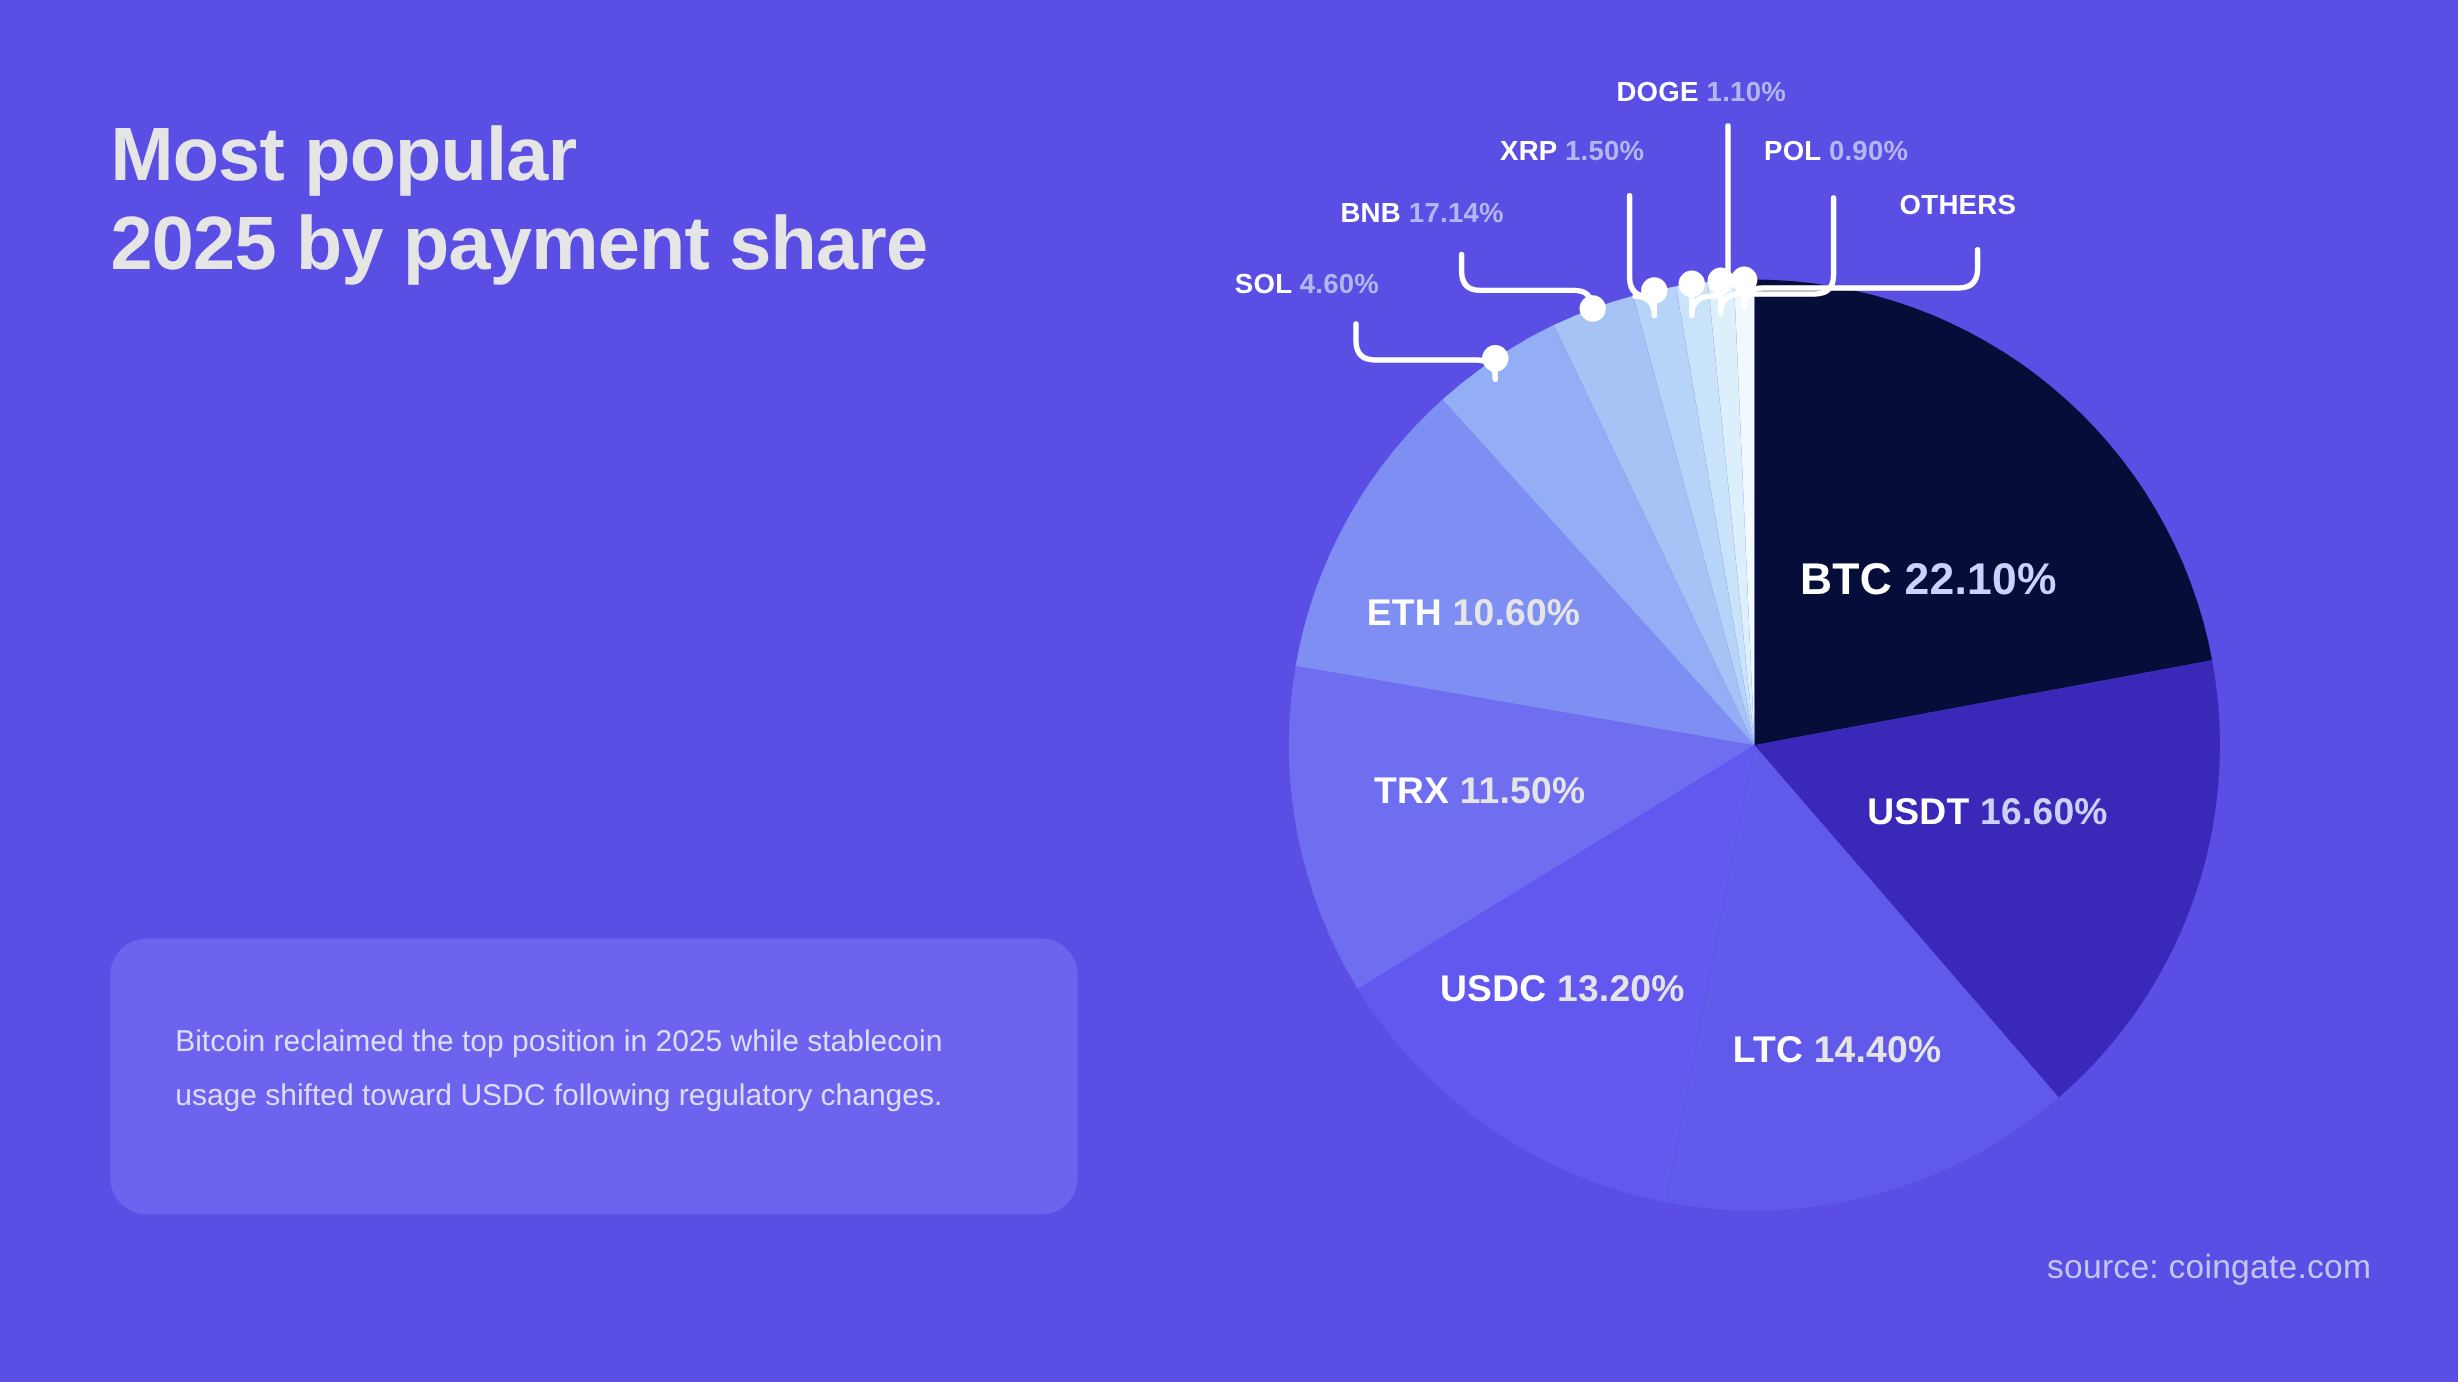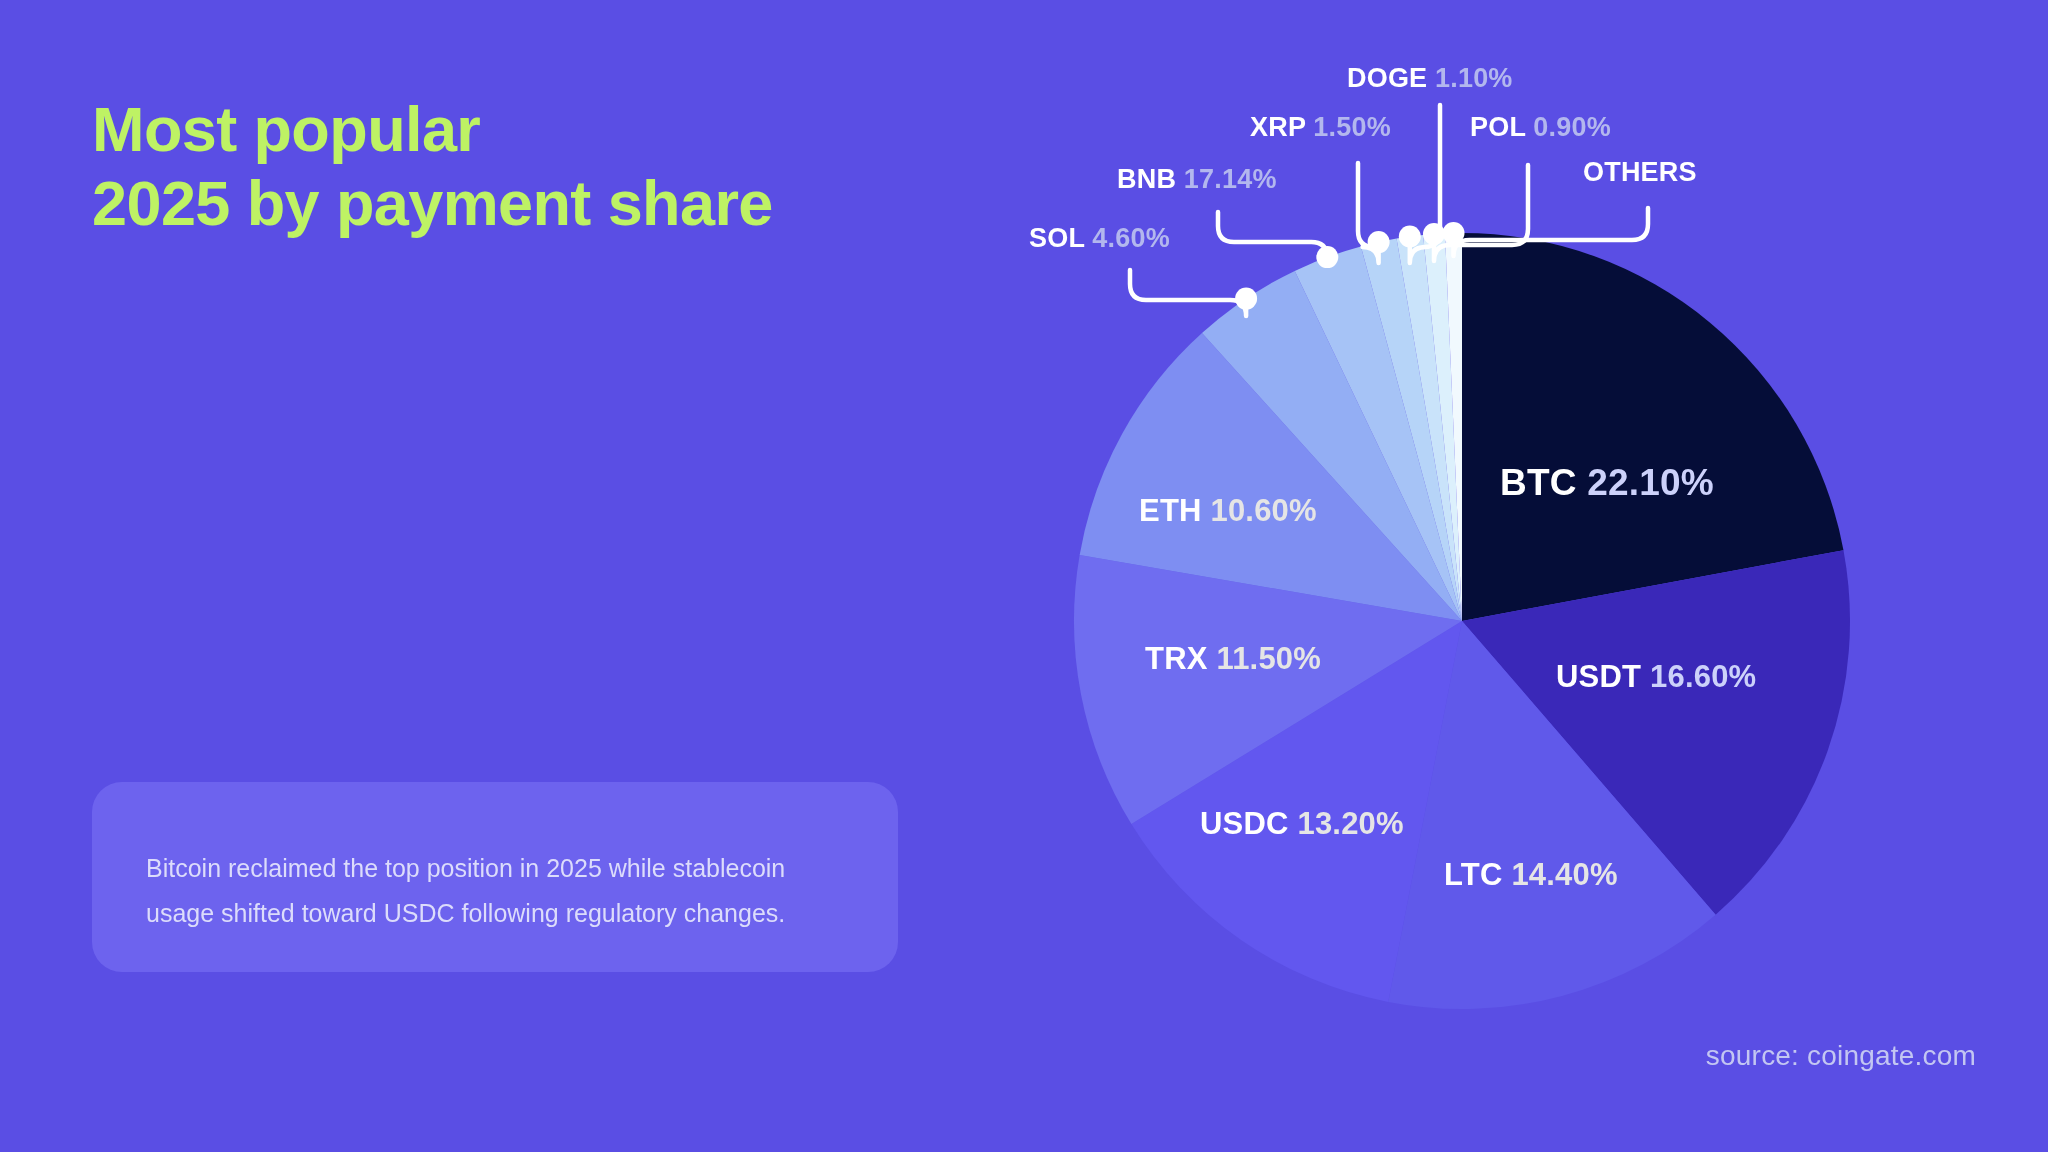--- a/index.html
+++ b/index.html
@@ -7,41 +7,41 @@
     width:2048px;height:1152px;
     background:#5a4ee4;
     font-family:"Liberation Sans","DejaVu Sans",sans-serif;
     overflow:hidden;position:relative;
   }
   #stage{position:absolute;inset:0;width:2048px;height:1152px;}
 
   
   .left-col{position:absolute;left:92px;top:92px;width:880px;}
   .headline{
-    color:#bef264;font-size:63px;line-height:1.18;font-weight:700;
+    color:#e5e5e5;font-size:63px;line-height:1.18;font-weight:700;
     letter-spacing:-0.6px;margin:0;
   }
   .headline .hl-line{display:block;}
 
   .note-card{
-    position:absolute;left:92px;top:782px;width:806px;height:190px;
+    position:absolute;left:92px;top:782px;width:806px;height:230px;
     background:#6d63ee;border-radius:30px;box-sizing:border-box;
     padding:64px 54px 0 54px;
   }
   .note-text{
     margin:0;color:#dcdcfb;font-size:25px;line-height:1.78;font-weight:400;
   }
 
   
   .chart-wrap{position:absolute;left:0;top:0;width:2048px;height:1152px;
     pointer-events:none;}
   .chart-svg{position:absolute;left:0;top:0;}
 
   
-  .lbl{position:absolute;white-space:nowrap;font-size:27px;font-weight:700;
+  .lbl{position:absolute;white-space:nowrap;font-size:23px;font-weight:700;
     letter-spacing:.2px;}
   .lbl .tk{color:#ffffff;}
   .lbl .pc{color:#b3b7ee;font-weight:700;}
   .lbl.inside .pc{color:#ccd1fa;}
   .lbl.big{font-size:37px;margin-top:47px;}
   .lbl.big .pc{color:#ccd1fa;}
   .lbl.mid{font-size:31px;}
   .lbl.mid .pc{color:#ccd1fa;}
   .lbl.onpie .pc{color:#e5e5e5;}
 

